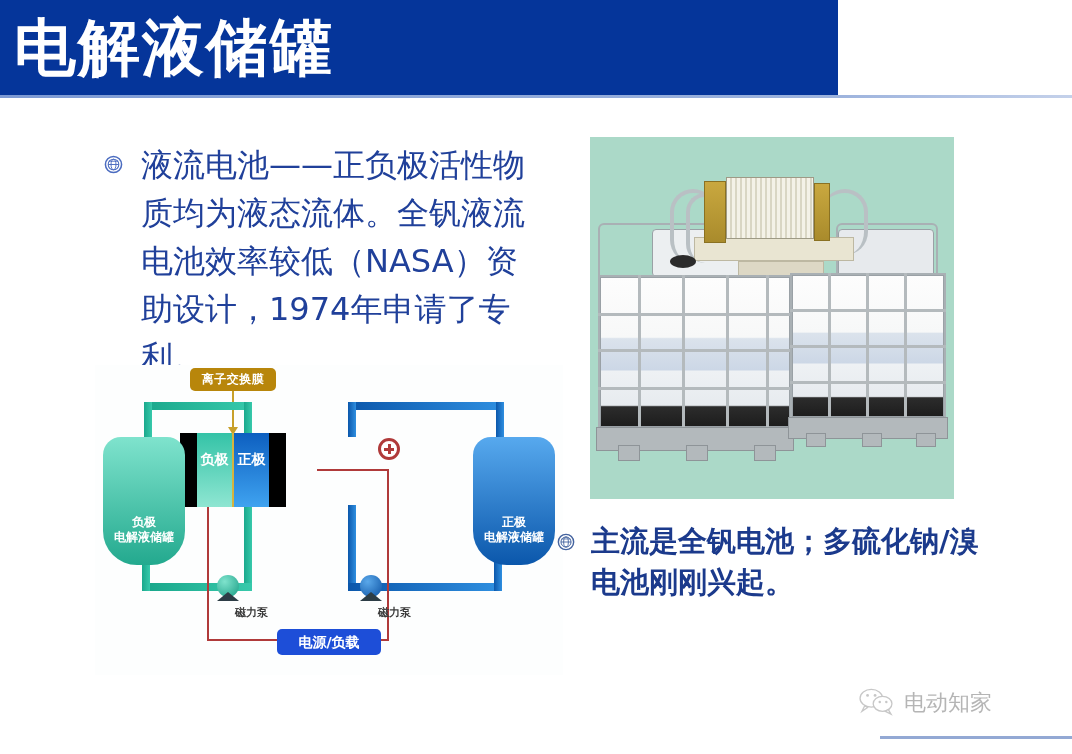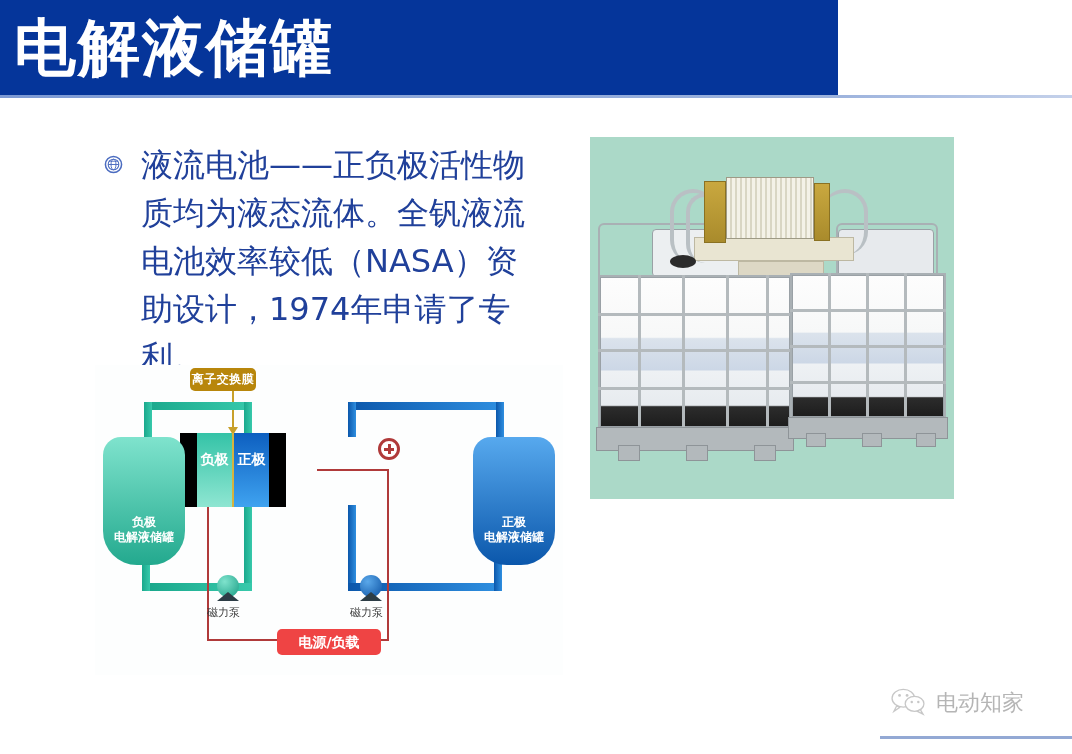--- a/index.html
+++ b/index.html
@@ -164,21 +164,21 @@
     left: 95px;
     top: 365px;
     width: 468px;
     height: 310px;
     background: #fdfefe;
   }
   #membrane-label {
     position: absolute;
     left: 95px;
     top: 3px;
-    width: 66px;
+    width: 86px;
     height: 23px;
     background: #b8860b;
     border-radius: 5px;
     color: #ffffff;
     font-size: 12px;
     font-weight: bold;
     text-align: center;
     line-height: 23px;
     font-family: "DejaVu Sans", "Liberation Sans", sans-serif;
     letter-spacing: 0.5px;
@@ -280,32 +280,33 @@
   .pump-base {
     position: absolute;
     width: 0; height: 0;
     border-left: 11px solid transparent;
     border-right: 11px solid transparent;
     border-bottom: 9px solid #2d3d46;
   }
   .pump-label {
     position: absolute;
     font-size: 11px;
-    font-weight: normal;
+    font-weight: bold;
     color: #3a3a3a;
     white-space: nowrap;
     font-family: "DejaVu Sans", "Liberation Sans", sans-serif;
+    padding-left: 28px;
   }
   #load-box {
     position: absolute;
     left: 182px;
     top: 264px;
     width: 104px;
     height: 26px;
-    background: #ef4444;
+    background: #1d4ed8;
     border-radius: 5px;
     color: #ffffff;
     font-size: 14px;
     font-weight: bold;
     text-align: center;
     line-height: 26px;
     font-family: "DejaVu Sans", "Liberation Sans", sans-serif;
   }
 
   
@@ -321,21 +322,21 @@
     font-size: 29px;
     font-weight: bold;
     line-height: 41px;
     color: #1b3a8c;
     width: 392px;
   }
 
   
   #watermark {
     position: absolute;
-    left: 888px;
+    left: 856px;
     top: 686px;
     display: flex;
     align-items: center;
     opacity: 0.55;
   }
   #watermark-text {
     font-size: 22px;
     color: #7a7a7a;
     margin-left: 8px;
     font-family: "DejaVu Sans", "Liberation Sans", sans-serif;
@@ -483,20 +484,32 @@
   <div class="pump-label" style="left:112px;top:240px;">磁力泵</div>
 
   <div class="pump pump-pos" style="left:265px;top:210px;"></div>
   <div class="pump-base" style="left:265px;top:227px;"></div>
   <div class="pump-label" style="left:255px;top:240px;">磁力泵</div>
 
   <div id="load-box">电源/负载</div>
 </div>
 
 <div id="right-bullets">
+  <div class="rb-row">
+    <span class="globe-icon">
+      <svg viewBox="0 0 20 20" width="18" height="18">
+        <circle cx="10" cy="10" r="8.5" fill="none" stroke="#44639f" stroke-width="1.6"></circle>
+        <circle cx="10" cy="10" r="5.6" fill="none" stroke="#44639f" stroke-width="1.1"></circle>
+        <ellipse cx="10" cy="10" rx="2.6" ry="5.6" fill="none" stroke="#44639f" stroke-width="1"></ellipse>
+        <line x1="4.4" y1="10" x2="15.6" y2="10" stroke="#44639f" stroke-width="1"></line>
+        <line x1="5" y1="6.6" x2="15" y2="6.6" stroke="#44639f" stroke-width="0.9"></line>
+      </svg>
+    </span>
+    <span class="rb-text">主流是全钒电池；多硫化钠/溴电池刚刚兴起。</span>
+  </div>
 </div>
 
 <div id="watermark">
   <span>
     <svg viewBox="0 0 40 32" width="40" height="30">
       <ellipse cx="15" cy="13" rx="12" ry="9.5" fill="none" stroke="#9a9a9a" stroke-width="1.4"></ellipse>
       <path d="M8 21 L5 27 L11 23 Z" fill="none" stroke="#9a9a9a" stroke-width="1.4"></path>
       <circle cx="11" cy="10" r="1.5" fill="#9a9a9a"></circle>
       <circle cx="19" cy="10" r="1.5" fill="#9a9a9a"></circle>
       <ellipse cx="27" cy="19" rx="10" ry="8" fill="#ffffff" stroke="#9a9a9a" stroke-width="1.4"></ellipse>

